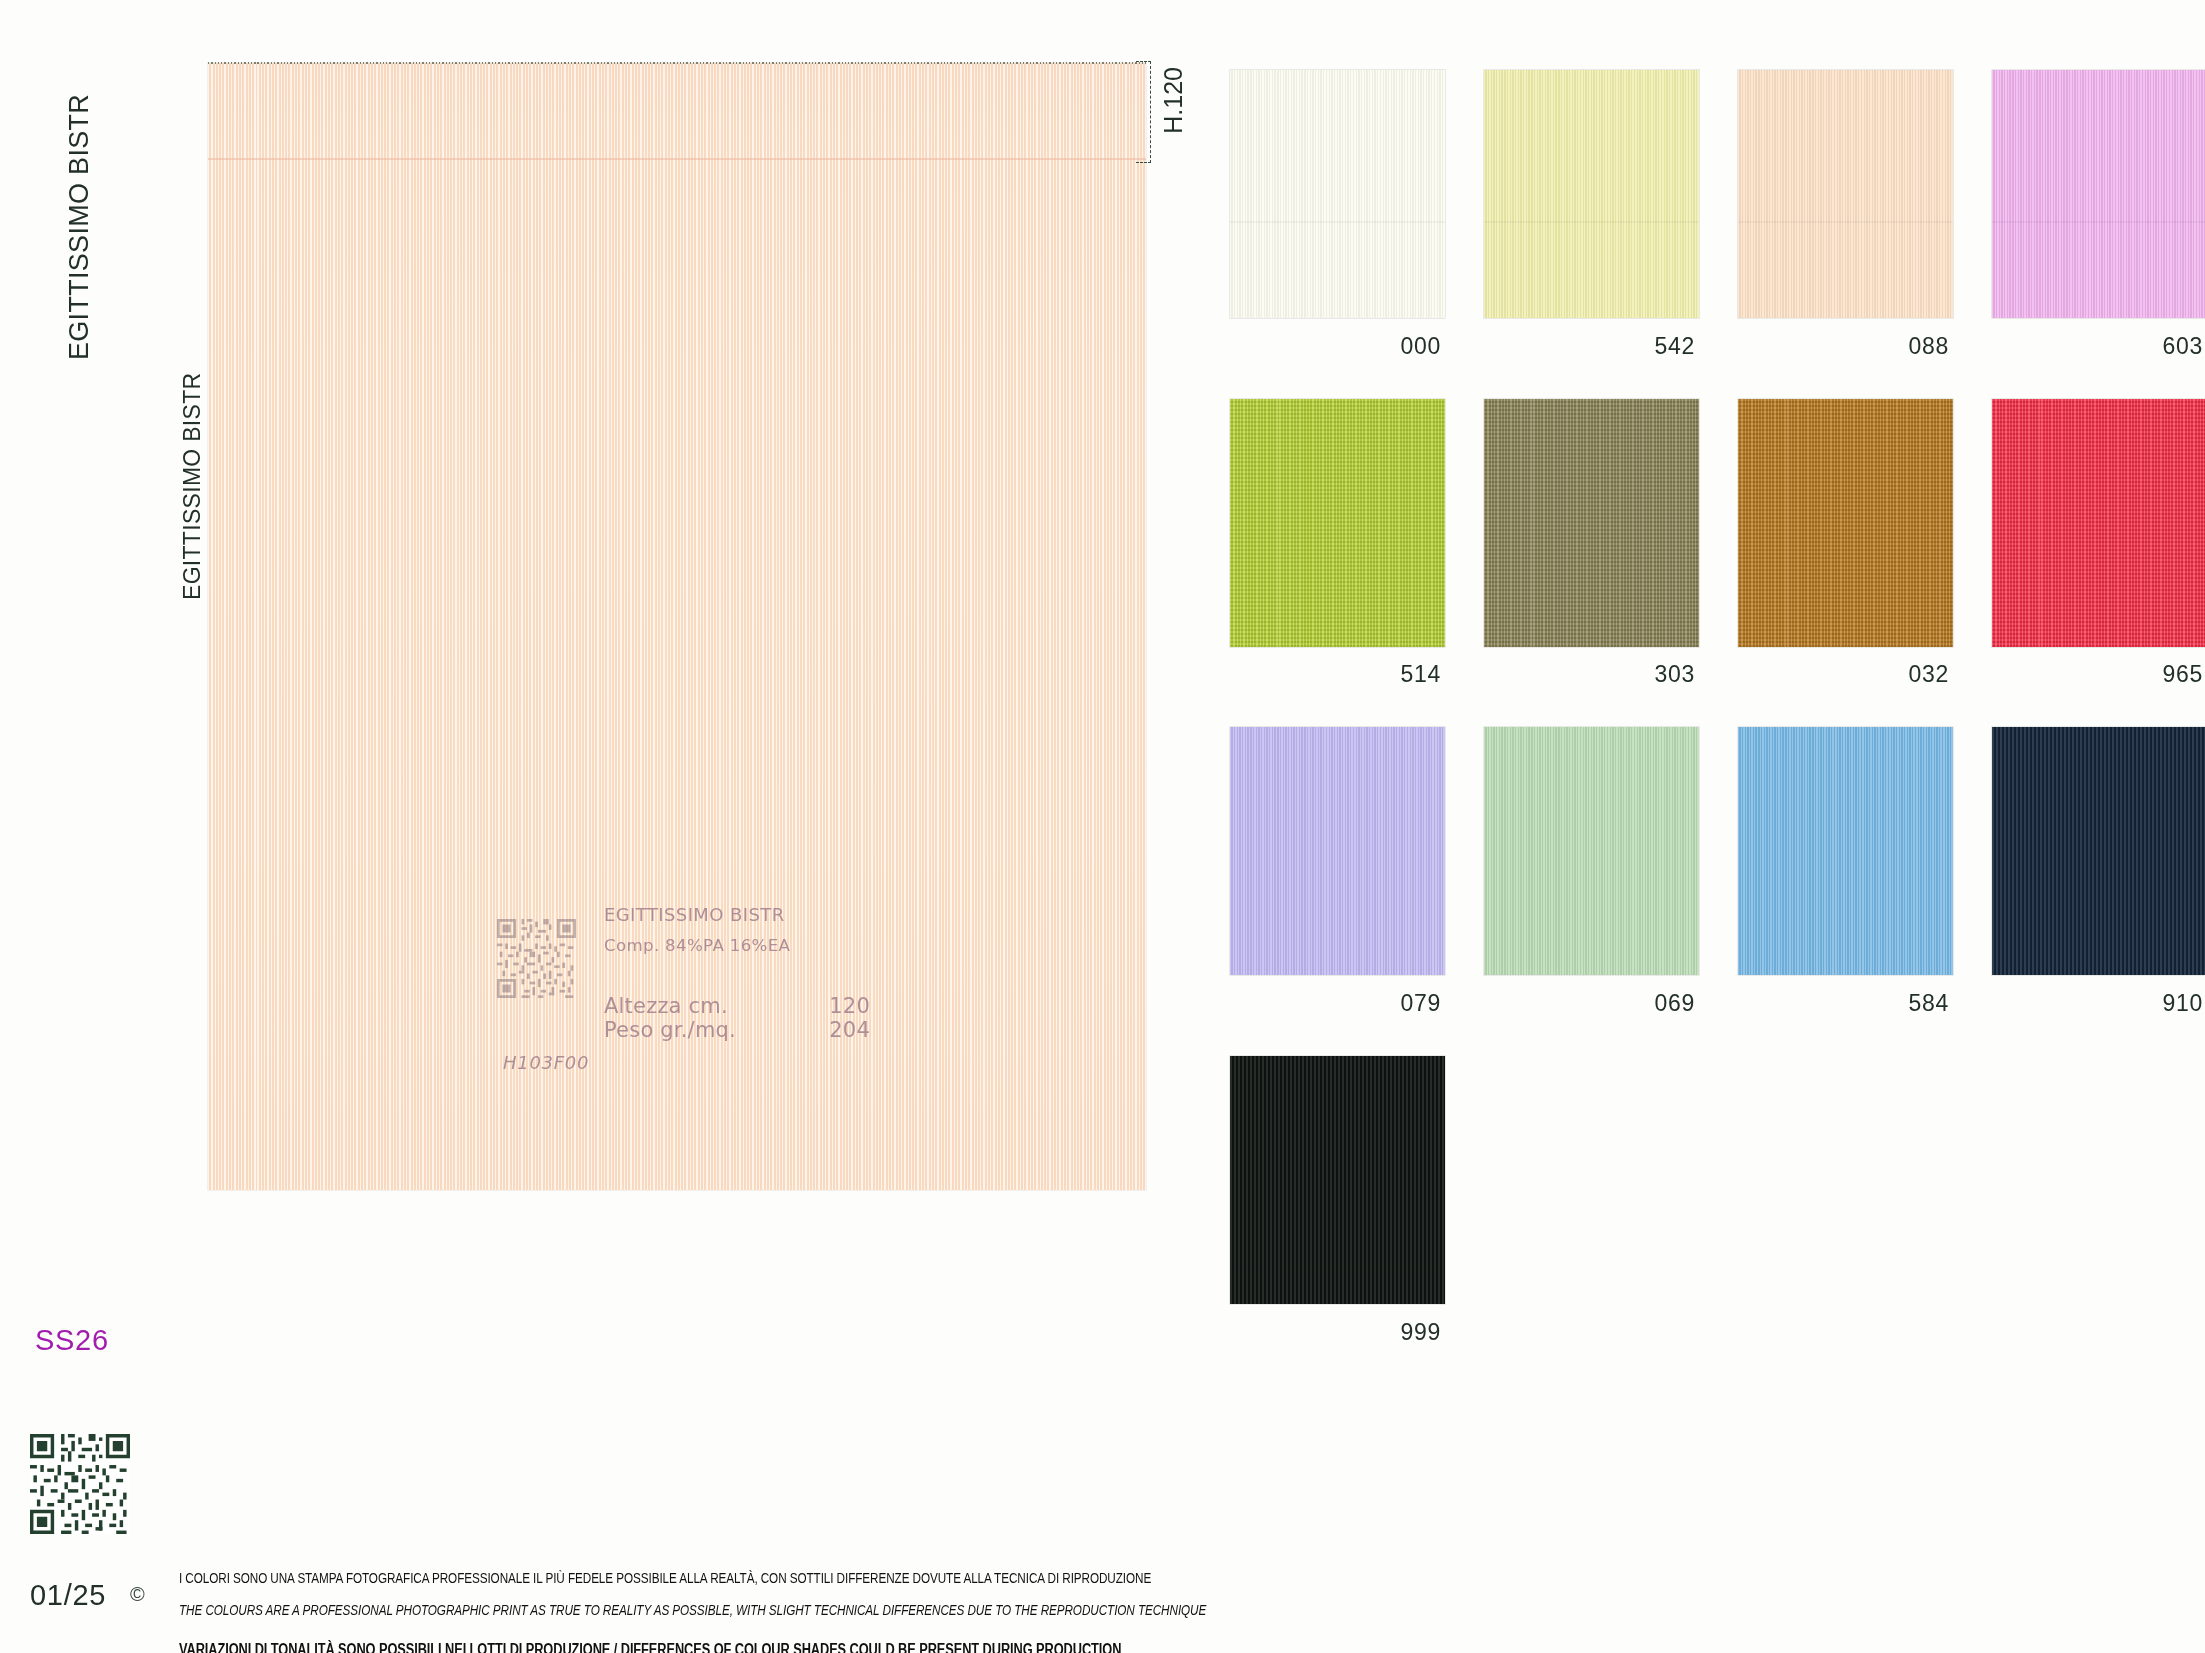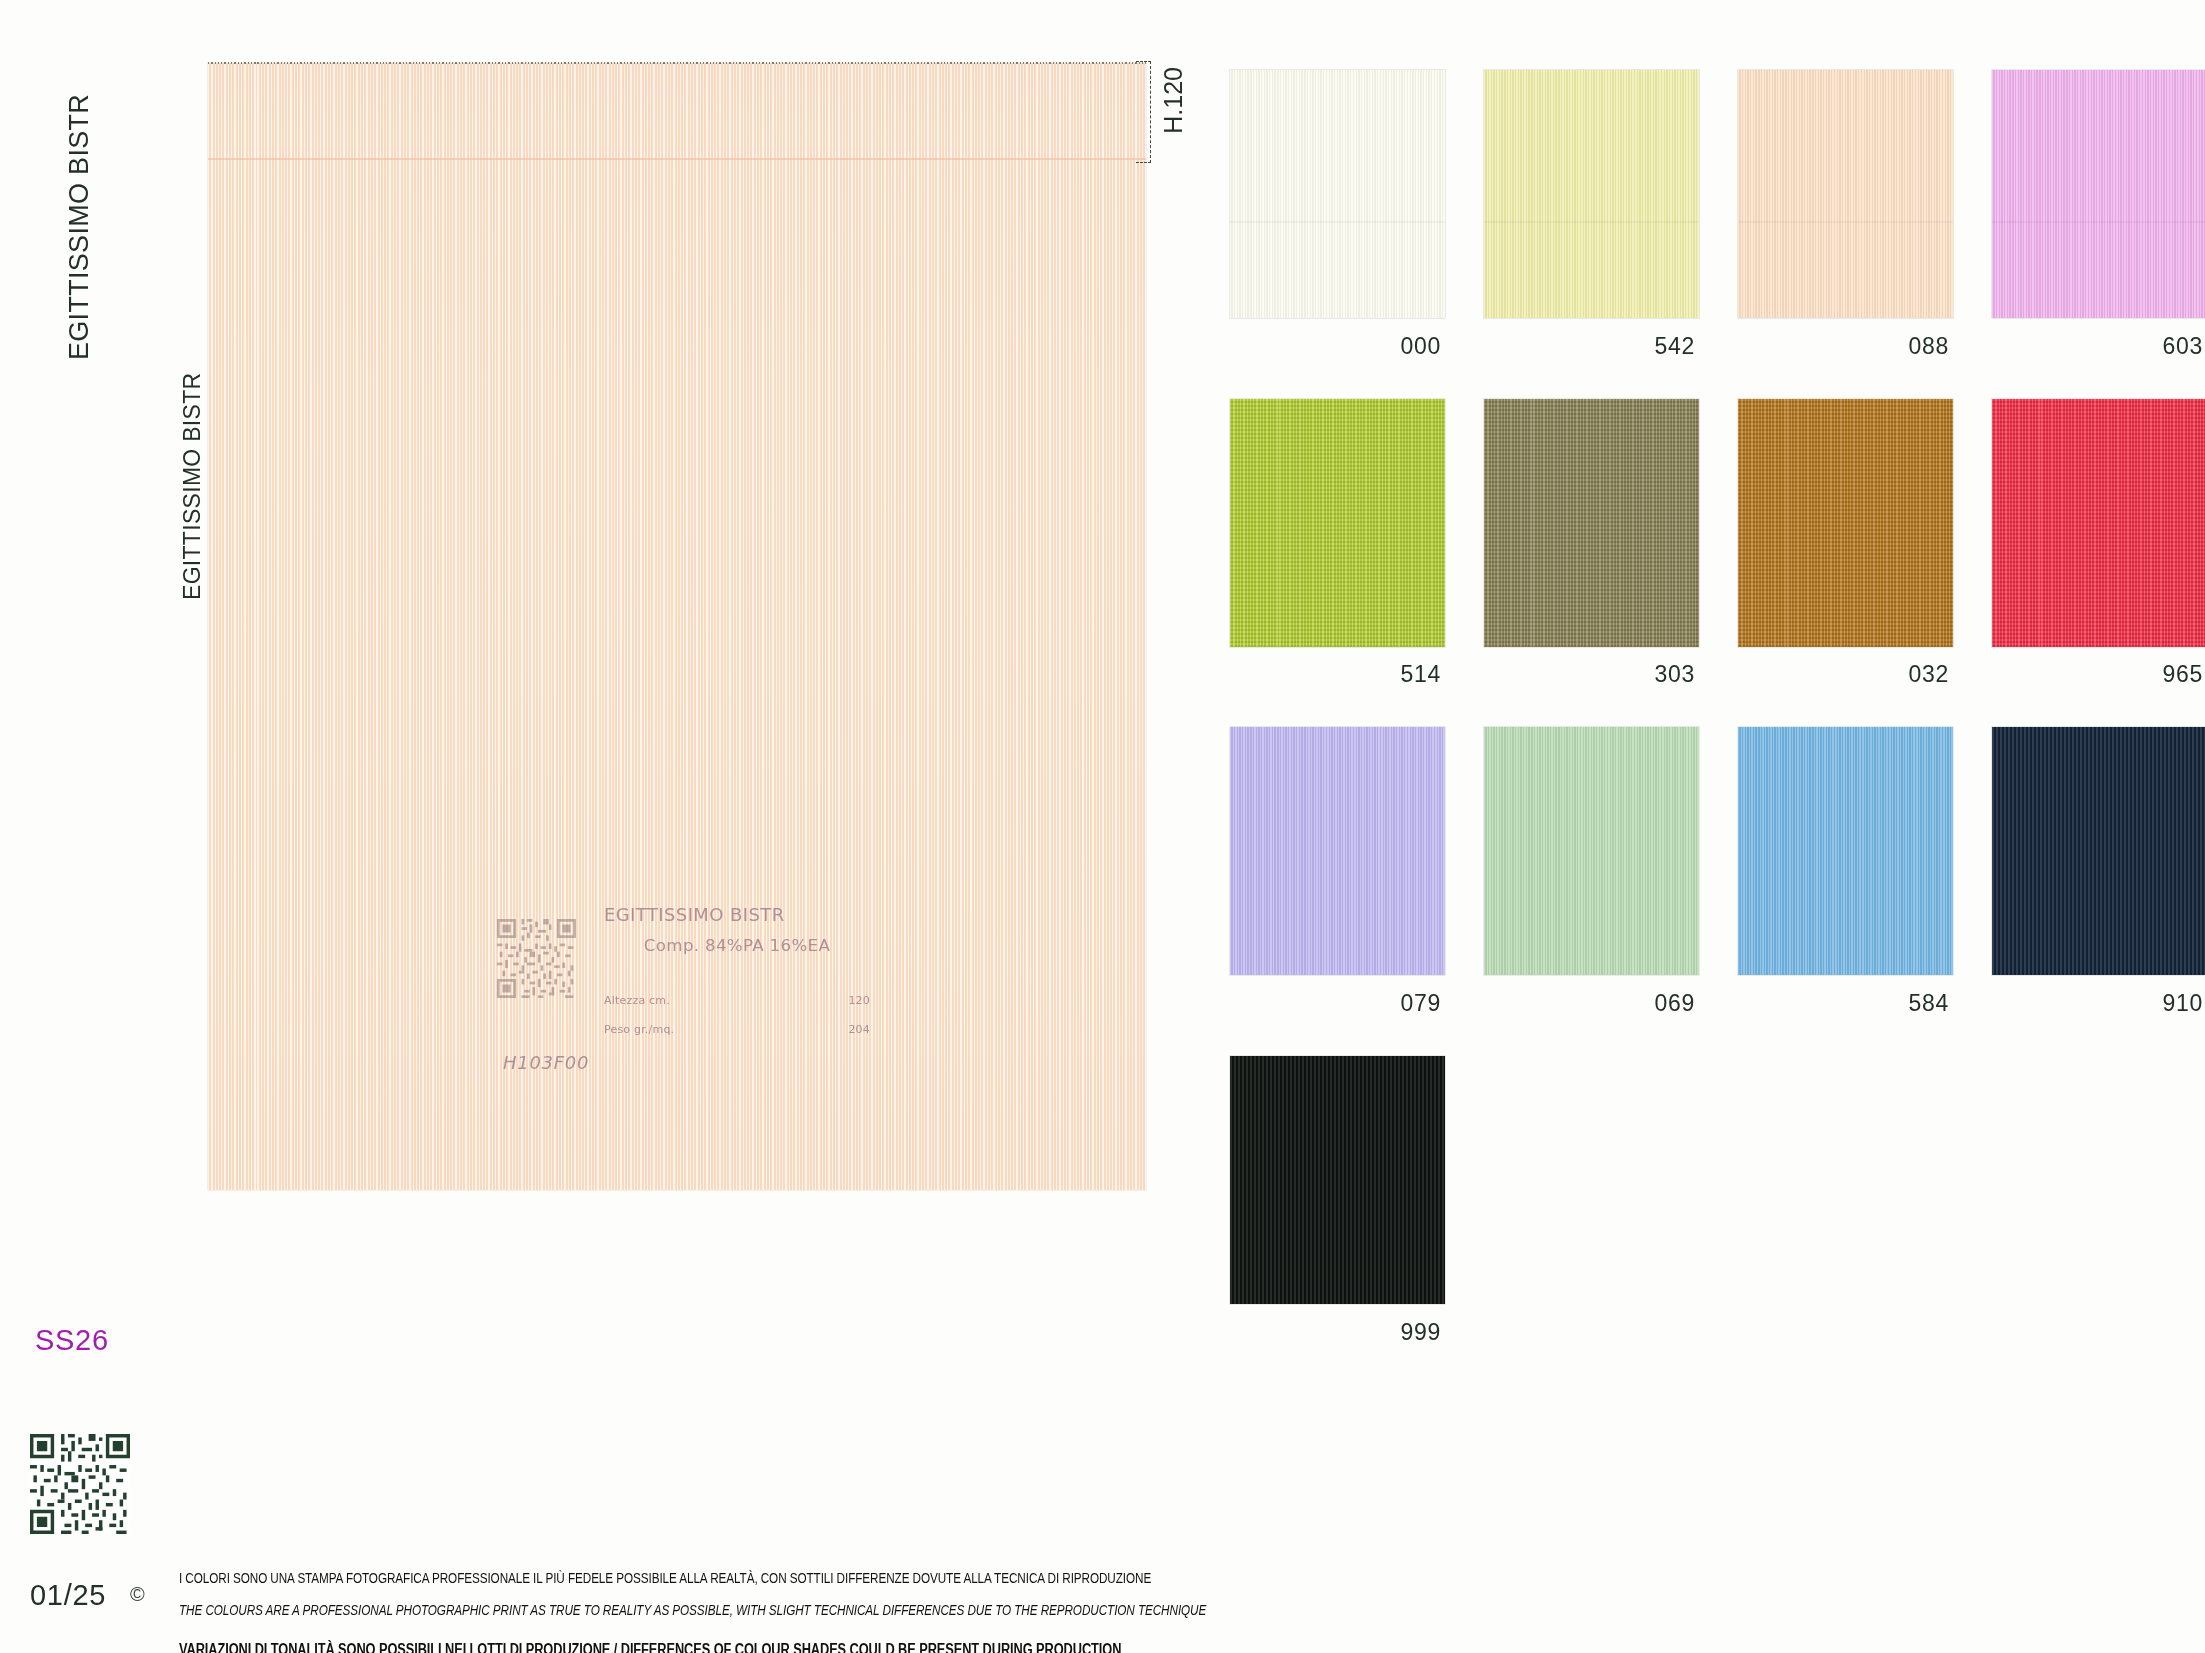--- a/index.html
+++ b/index.html
@@ -109,26 +109,26 @@
     font-family: "DejaVu Sans", sans-serif;
   }
   #label-qr {
     position: absolute;
     left: 0; top: 14.7px;
     width: 79px; height: 79px;
     opacity: .55;
   }
   #label-text { margin-left: 107px; }
   #label-title { font-size: 18px; letter-spacing: 0.4px; margin-bottom: 10px; }
-  #label-comp  { font-size: 16.7px; letter-spacing: 0.3px; text-align: center; }
+  #label-comp  { font-size: 16.7px; letter-spacing: 0.3px; }
   .label-row {
     display: flex;
-    font-size: 11px;
+    font-size: 21px;
     letter-spacing: 0.2px;
-    margin-top: 16px;
+    margin-top: 0;
   }
   .label-row .k { width: 193px; }
   .label-row .v { width: 73px; text-align: right; padding-left: 24px; }
   #label-rows { margin-top: 39px; }
   #label-code {
     position: absolute;
     left: 6px;
     top: 148px;
     font-size: 18px;
     letter-spacing: 0.7px;

